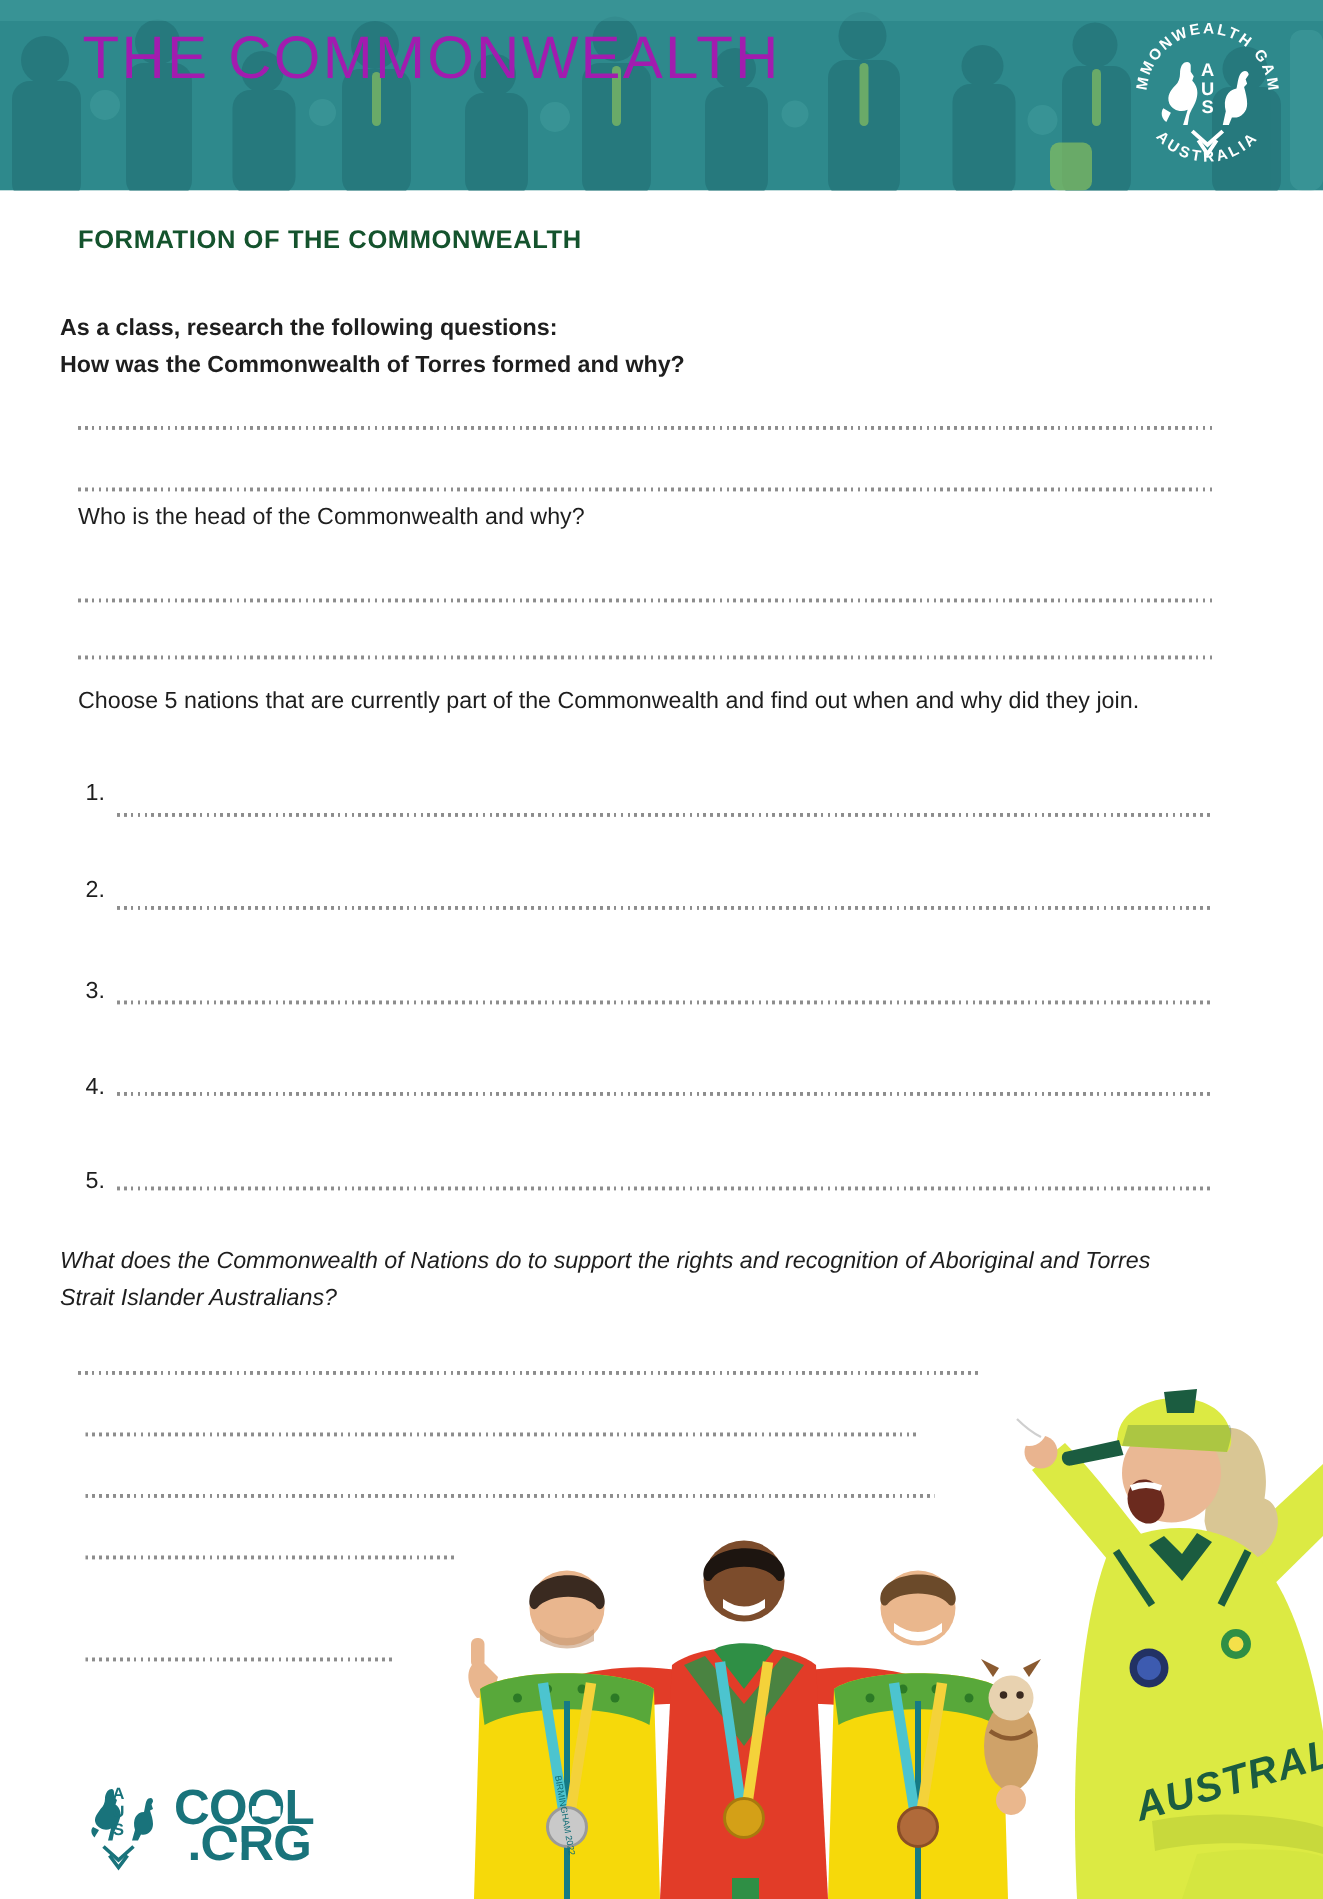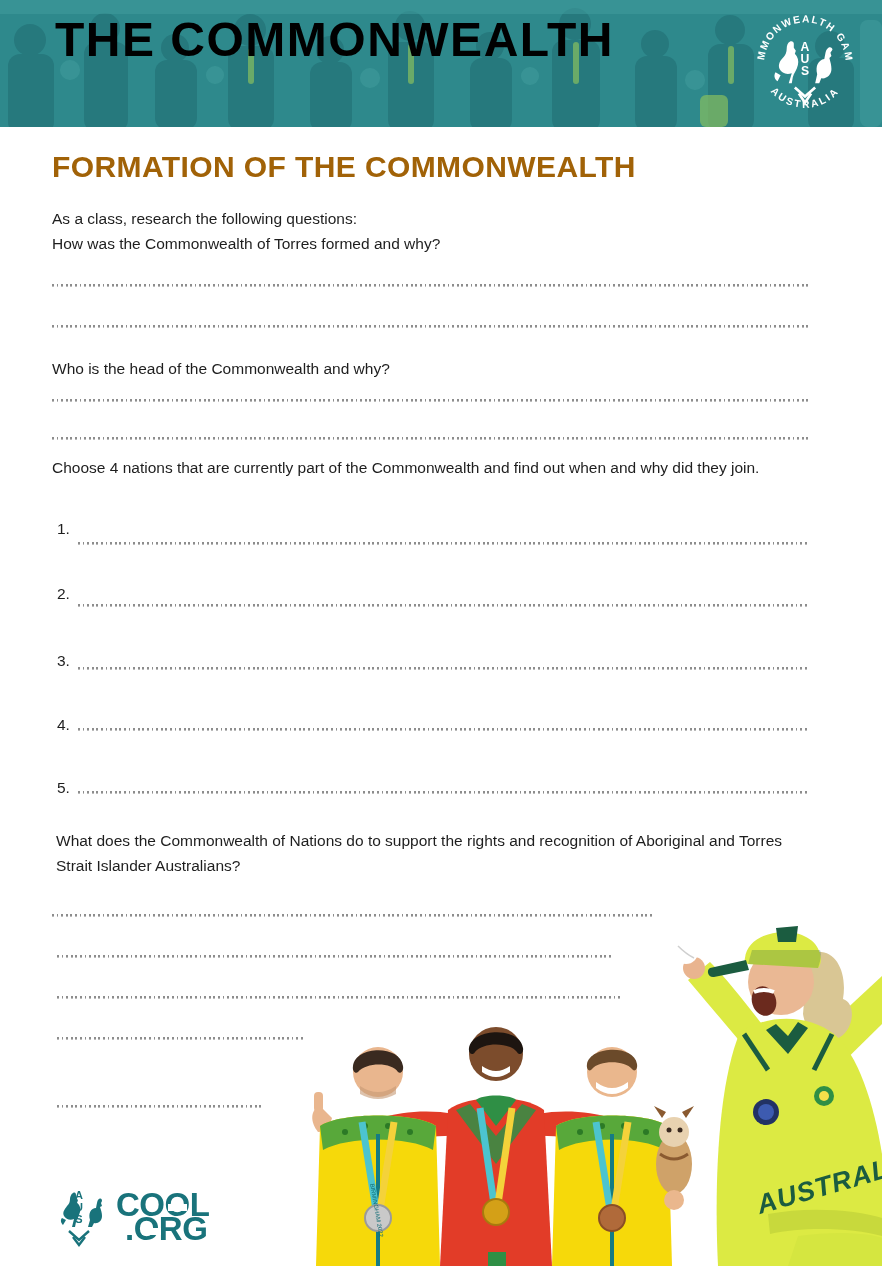--- a/index.html
+++ b/index.html
@@ -2,27 +2,27 @@
 <html><head>
 <meta charset="utf-8">
 <style>
   html,body{margin:0;padding:0;background:#e9e9e9;}
   .page{position:relative;width:882px;height:1266px;background:#ffffff;overflow:hidden;
         font-family:"Liberation Sans",sans-serif;color:#1e1e1e;margin:0 auto;}
 
   
   .banner{position:absolute;top:0;left:0;width:882px;height:127px;overflow:hidden;}
   .banner svg.crowd{position:absolute;top:0;left:0;width:100%;height:100%;display:block;}
-  .banner-title{position:absolute;left:55px;top:16px;font-size:48px;line-height:47px;
-        font-weight:700;color:#000000;letter-spacing:1.5px;z-index:3;}
+  .banner-title{position:absolute;left:55px;top:16px;font-size:40px;line-height:47px;
+        font-weight:400;color:#a21caf;letter-spacing:1.5px;z-index:3;}
   .roundel{position:absolute;left:744px;top:2px;width:122px;height:122px;z-index:3;}
 
   
   .abs{position:absolute;}
-  .section-heading{left:52px;top:150px;font-size:30px;font-weight:700;color:#a16207;letter-spacing:.4px;}
+  .section-heading{left:52px;top:150px;font-size:17px;font-weight:700;color:#14532d;letter-spacing:.4px;}
   .body-text{font-size:15.5px;line-height:25px;color:#1e1e1e;}
   .dotline{height:3px;background-image:repeating-linear-gradient(90deg,#8d8d8d 0 1.8px,transparent 1.8px 4.6px);
            background-size:100% 2.6px;background-repeat:no-repeat;background-position:bottom;}
   .list-num{font-size:15.5px;color:#1e1e1e;}
 
   
   .footer-mark{left:52px;top:1181px;width:54px;height:68px;}
   .wordmark{left:116px;top:1192px;color:#19737b;font-weight:800;line-height:26px;letter-spacing:-0.5px;}
   .wordmark .wm-line{font-size:33px;position:relative;display:block;}
   .wordmark .wm2{margin-left:9px;margin-top:-2px;}
@@ -119,51 +119,51 @@
 
       <g stroke="#ffffff" stroke-width="2.6" fill="none">
         <polyline points="50,84 60,93 70,84"></polyline>
         <polyline points="54,90 60,99 66,90"></polyline>
       </g>
     </svg>
   </div>
 
   <div class="abs section-heading">FORMATION OF THE COMMONWEALTH</div>
 
-  <div class="abs body-text" style="left:52px;top:206px;width:760px;">
+  <div class="abs body-text" style="left:40px;top:206px;width:760px;font-weight:bold;">
     <div>As a class, research the following questions:</div>
     <div>How was the Commonwealth of Torres formed and why?</div>
   </div>
 
   <div class="abs dotline" style="left:52px;top:284px;width:756px;"></div>
   <div class="abs dotline" style="left:52px;top:325px;width:756px;"></div>
 
-  <div class="abs body-text" style="left:52px;top:356px;width:760px;">Who is the head of the Commonwealth and why?</div>
+  <div class="abs body-text" style="left:52px;top:332px;width:760px;">Who is the head of the Commonwealth and why?</div>
 
   <div class="abs dotline" style="left:52px;top:399px;width:756px;"></div>
   <div class="abs dotline" style="left:52px;top:437px;width:756px;"></div>
 
-  <div class="abs body-text" style="left:52px;top:455px;width:726px;">Choose 4 nations that are currently part of the Commonwealth and find out when and why did they join.</div>
+  <div class="abs body-text" style="left:52px;top:455px;width:726px;">Choose 5 nations that are currently part of the Commonwealth and find out when and why did they join.</div>
 
   <div class="abs list-num" style="left:57px;top:520px;">1.</div>
   <div class="abs dotline" style="left:78px;top:542px;width:730px;"></div>
 
   <div class="abs list-num" style="left:57px;top:585px;">2.</div>
   <div class="abs dotline" style="left:78px;top:604px;width:730px;"></div>
 
   <div class="abs list-num" style="left:57px;top:652px;">3.</div>
   <div class="abs dotline" style="left:78px;top:667px;width:730px;"></div>
 
   <div class="abs list-num" style="left:57px;top:716px;">4.</div>
   <div class="abs dotline" style="left:78px;top:728px;width:730px;"></div>
 
   <div class="abs list-num" style="left:57px;top:779px;">5.</div>
   <div class="abs dotline" style="left:78px;top:791px;width:730px;"></div>
 
-  <div class="abs body-text" style="left:56px;top:828px;width:738px;">What does the Commonwealth of Nations do to support the rights and recognition of Aboriginal and Torres Strait Islander Australians?</div>
+  <div class="abs body-text" style="left:40px;top:828px;width:738px;font-style:italic;">What does the Commonwealth of Nations do to support the rights and recognition of Aboriginal and Torres Strait Islander Australians?</div>
 
   <div class="abs dotline" style="left:52px;top:914px;width:600px;"></div>
   <div class="abs dotline" style="left:57px;top:955px;width:556px;"></div>
   <div class="abs dotline" style="left:57px;top:996px;width:566px;"></div>
   <div class="abs dotline" style="left:57px;top:1037px;width:248px;"></div>
   <div class="abs dotline" style="left:57px;top:1105px;width:206px;"></div>
 
   <svg class="photo cricketer" viewBox="0 0 234 382">
 
     <path d="M150,170 L234,92 L234,140 L168,205 Z" fill="#dcea43"></path>

